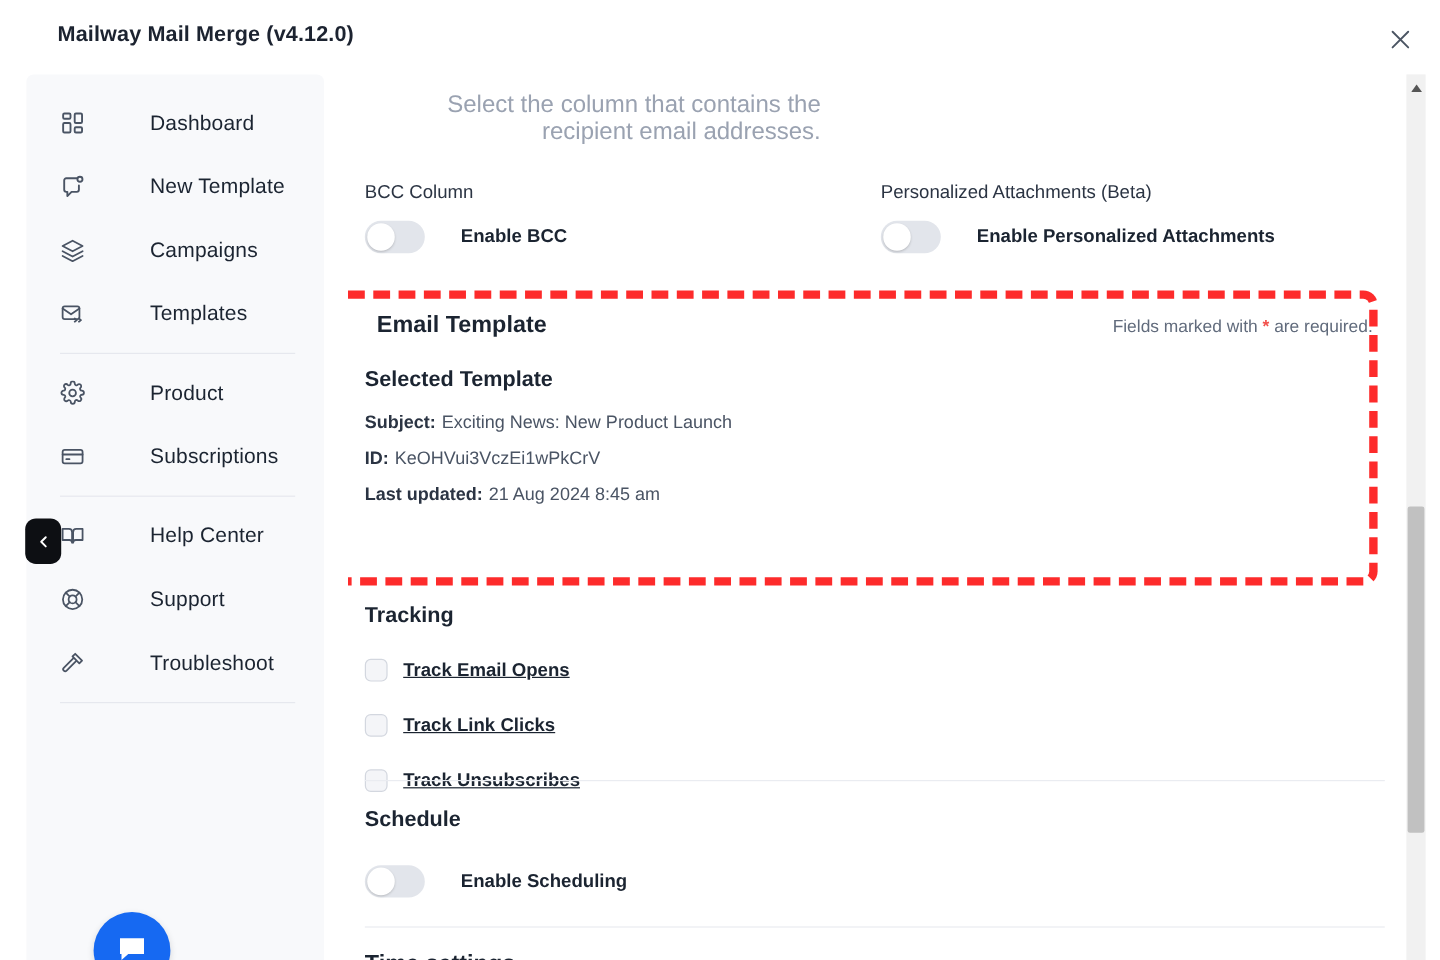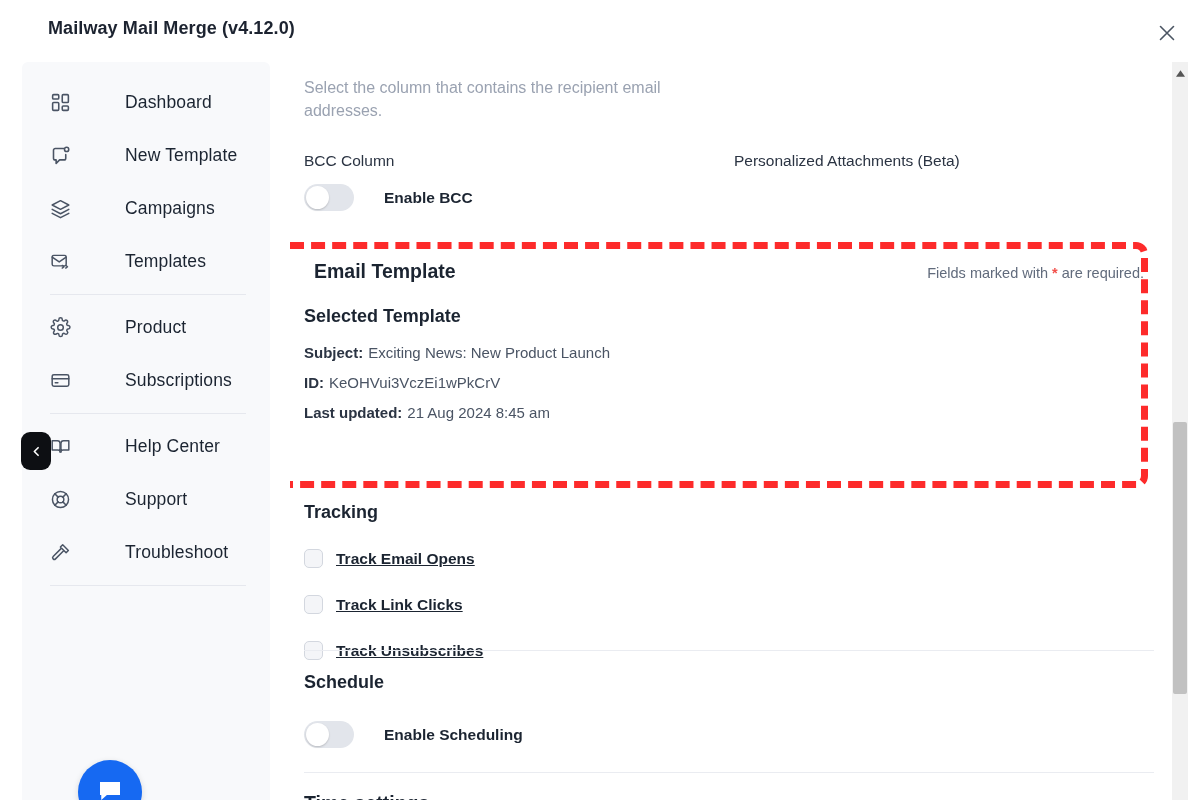--- a/index.html
+++ b/index.html
@@ -136,23 +136,24 @@
     height: 738px;
     overflow: hidden;
     background: #ffffff;
   }
 
   .helper-text {
     position: absolute;
     left: 14px;
     top: 14px;
     width: 380px;
-    font-size: 16px;
+    font-size: 20px;
     line-height: 23px;
     color: #9aa2b1;
+    text-align: right;
   }
 
   .row-two {
     position: absolute;
     left: 14px;
     top: 90px;
     width: 850px;
     display: flex;
   }
   .col-a { width: 430px; }
@@ -549,20 +550,26 @@
         <div class="field-label">BCC Column</div>
         <div class="toggle-row">
           <div class="toggle">
               <div class="knob"></div>
             </div>
           <span class="toggle-text">Enable BCC</span>
         </div>
       </div>
       <div class="col-b">
         <div class="field-label">Personalized Attachments (Beta)</div>
+        <div class="toggle-row">
+          <div class="toggle">
+              <div class="knob"></div>
+            </div>
+          <span class="toggle-text">Enable Personalized Attachments</span>
+        </div>
       </div>
     </div>
 
     <div class="highlight-box"></div>
 
     <div class="tpl-section">
       <div class="tpl-head">
         <div class="tpl-title">Email Template</div>
         <div class="required-note">
           <span>Fields marked with</span>

